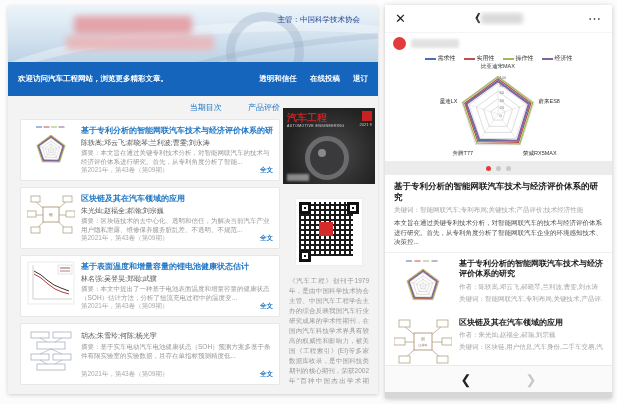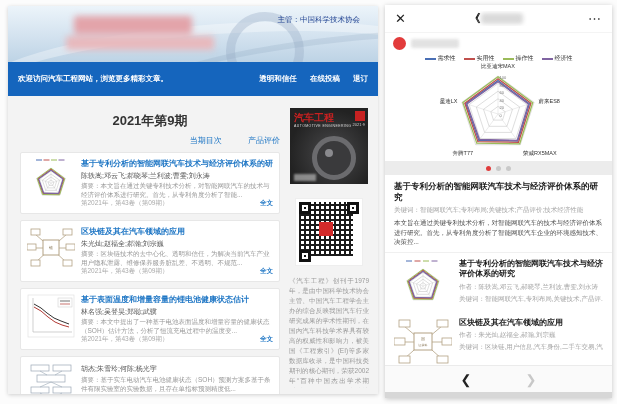--- a/index.html
+++ b/index.html
@@ -25,21 +25,21 @@
   .issue-links span{margin-left:24px;cursor:pointer;}
   .card{background:#fff;border:1px solid #e7e7e7;border-radius:2px;display:flex;gap:6px;padding:5px 6px;margin-bottom:6px;height:50px;}
   .thumb{width:48px;height:44px;flex:none;display:flex;align-items:center;justify-content:center;overflow:hidden;}
   .cbody{flex:1;min-width:0;display:flex;flex-direction:column;}
   .ctitle{font-size:8px;font-weight:bold;color:var(--accent);white-space:nowrap;overflow:hidden;cursor:pointer;}
   .cauthors{font-size:7px;color:#555;margin-top:2px;white-space:nowrap;overflow:hidden;}
   .cabs{font-size:6.5px;color:#999;line-height:8.5px;margin-top:2px;height:17px;overflow:hidden;}
   .cmeta{display:flex;justify-content:space-between;font-size:6.5px;color:#aaa;margin-top:auto;}
   .fulltext{color:var(--accent);font-weight:bold;cursor:pointer;}
   .side{width:84px;flex:none;display:flex;flex-direction:column;align-items:center;}
-  .cover{width:78px;height:76px;background:radial-gradient(circle at 55% 60%, #4a4a4c 0%, #222 70%);position:relative;margin-top:6px;cursor:pointer;}
+  .cover{width:92px;height:76px;background:radial-gradient(circle at 55% 60%, #4a4a4c 0%, #222 70%);position:relative;margin-top:6px;cursor:pointer;}
   .cover .mast{position:absolute;left:4px;top:3px;color:#c72121;font-weight:bold;font-size:10px;font-family:"Liberation Serif",serif;}
   .cover .sub{position:absolute;left:4px;top:16px;color:#ddd;font-size:3.5px;letter-spacing:.4px;}
   .cover .corner{position:absolute;right:3px;top:3px;width:10px;height:10px;background:#c72121;}
   .cover .yr{position:absolute;right:3px;top:14px;color:#ccc;font-size:4px;}
   .cover .wheel{position:absolute;left:22px;top:28px;width:34px;height:34px;border-radius:50%;border:5px solid #6b6b6e;background:#3a3a3c;}
   .cover .hub{position:absolute;left:35px;top:41px;width:8px;height:8px;border-radius:50%;background:#8a8a8e;}
   .cover .btm{position:absolute;left:4px;bottom:3px;width:22px;height:7px;background:rgba(220,220,220,.55);filter:blur(1px);}
   .qr{width:60px;height:60px;margin-top:14px;background:#fff;position:relative;padding:3px;border:1px solid #eee;}
   .qr .mesh{width:54px;height:54px;background-image:repeating-linear-gradient(0deg,#1a1a1a 0 2px,transparent 2px 5px),repeating-linear-gradient(90deg,#1a1a1a 0 2px,transparent 2px 5px);}
   .qr .fp{position:absolute;width:12px;height:12px;border:3px solid #111;background:#fff;box-sizing:border-box;}
@@ -100,21 +100,20 @@
   <div class="bluebar">
     <span>欢迎访问汽车工程网站，浏览更多精彩文章。</span>
     <span class="bb-links">
       <span>透明和信任</span>
       <span>在线投稿</span>
       <span>退订</span>
     </span>
   </div>
   <div class="content">
     <div class="main">
-      <div class="issue-title">2021年第9期</div>
       <div class="issue-links">
         <span>当期目次</span>
         <span>产品评价</span>
       </div>
 
       <div class="card">
         <div class="thumb">
             <svg class="miniRadar" width="48" height="44" viewBox="0 0 48 44">
               <line x1="24" y1="25" x2="24.0" y2="10.0" stroke="#d8d8d8" stroke-width="0.5"></line>
               <line x1="24" y1="25" x2="38.3" y2="20.4" stroke="#d8d8d8" stroke-width="0.5"></line>

